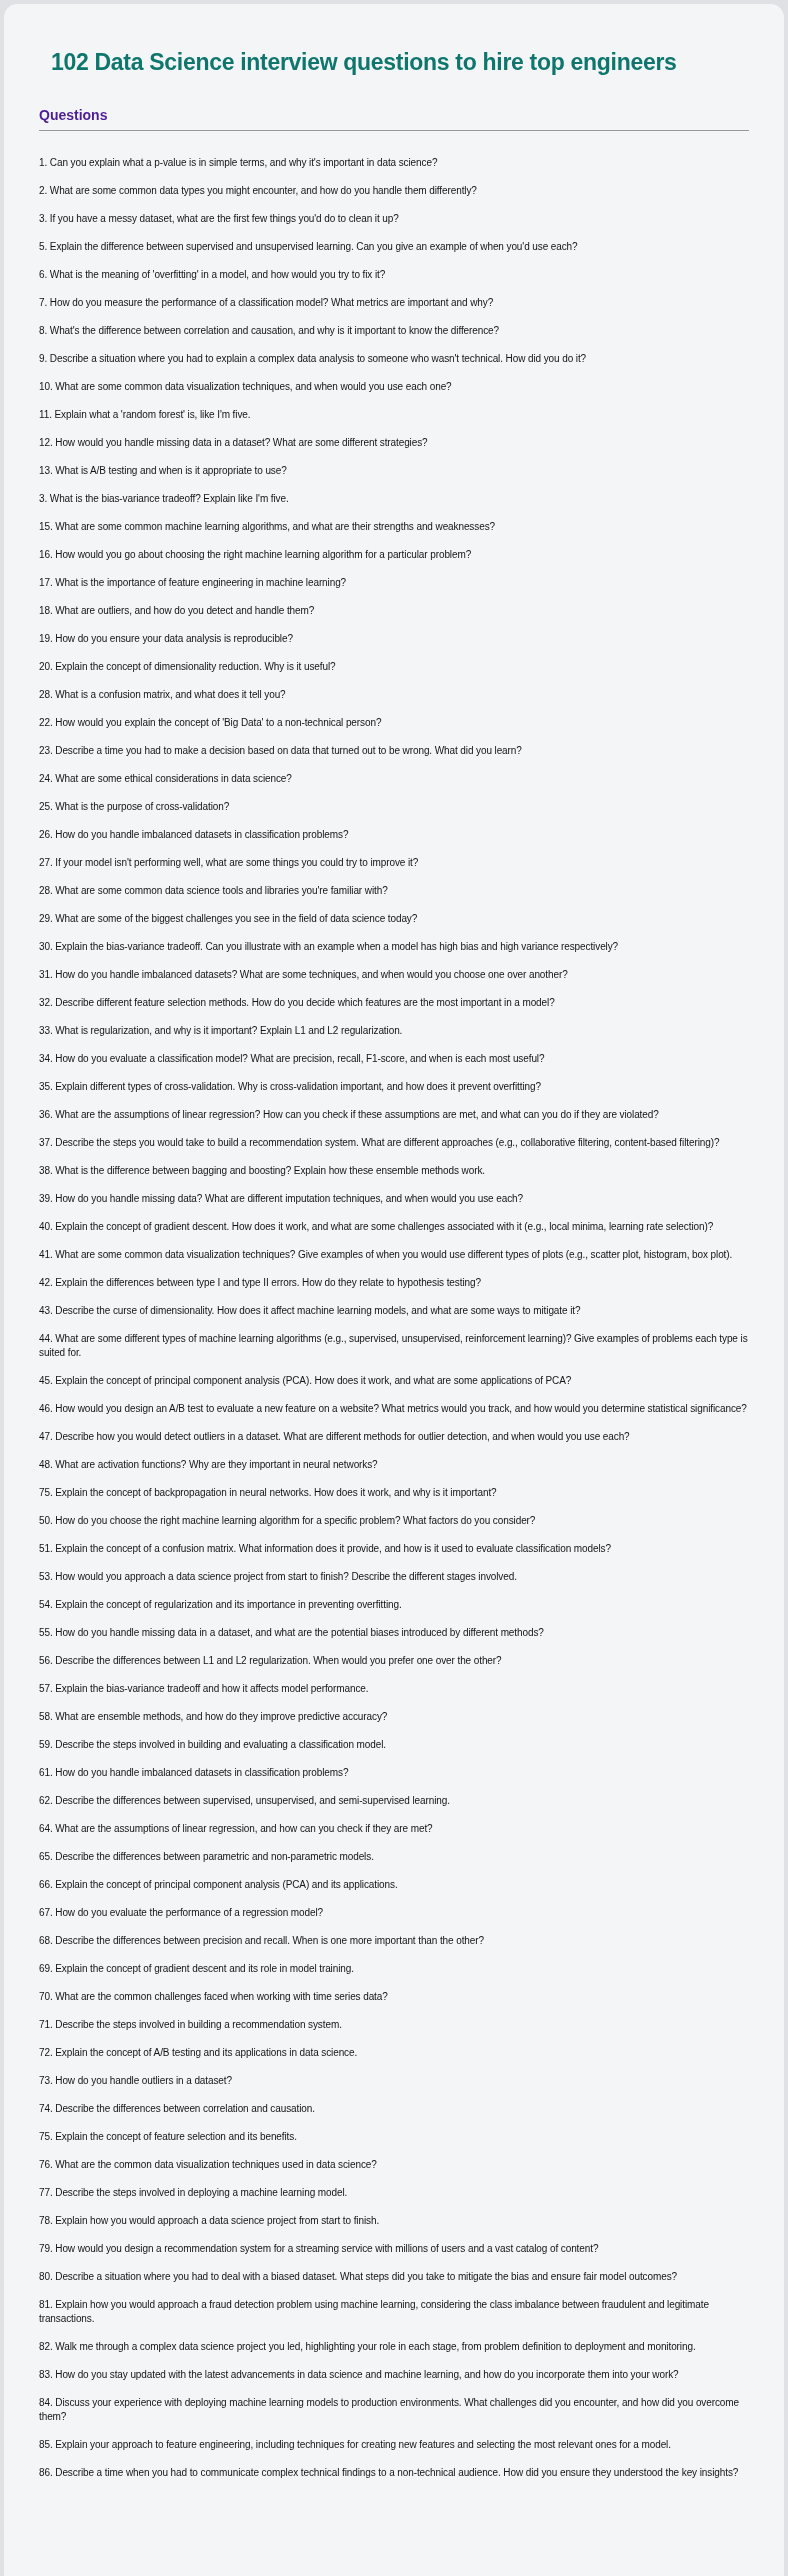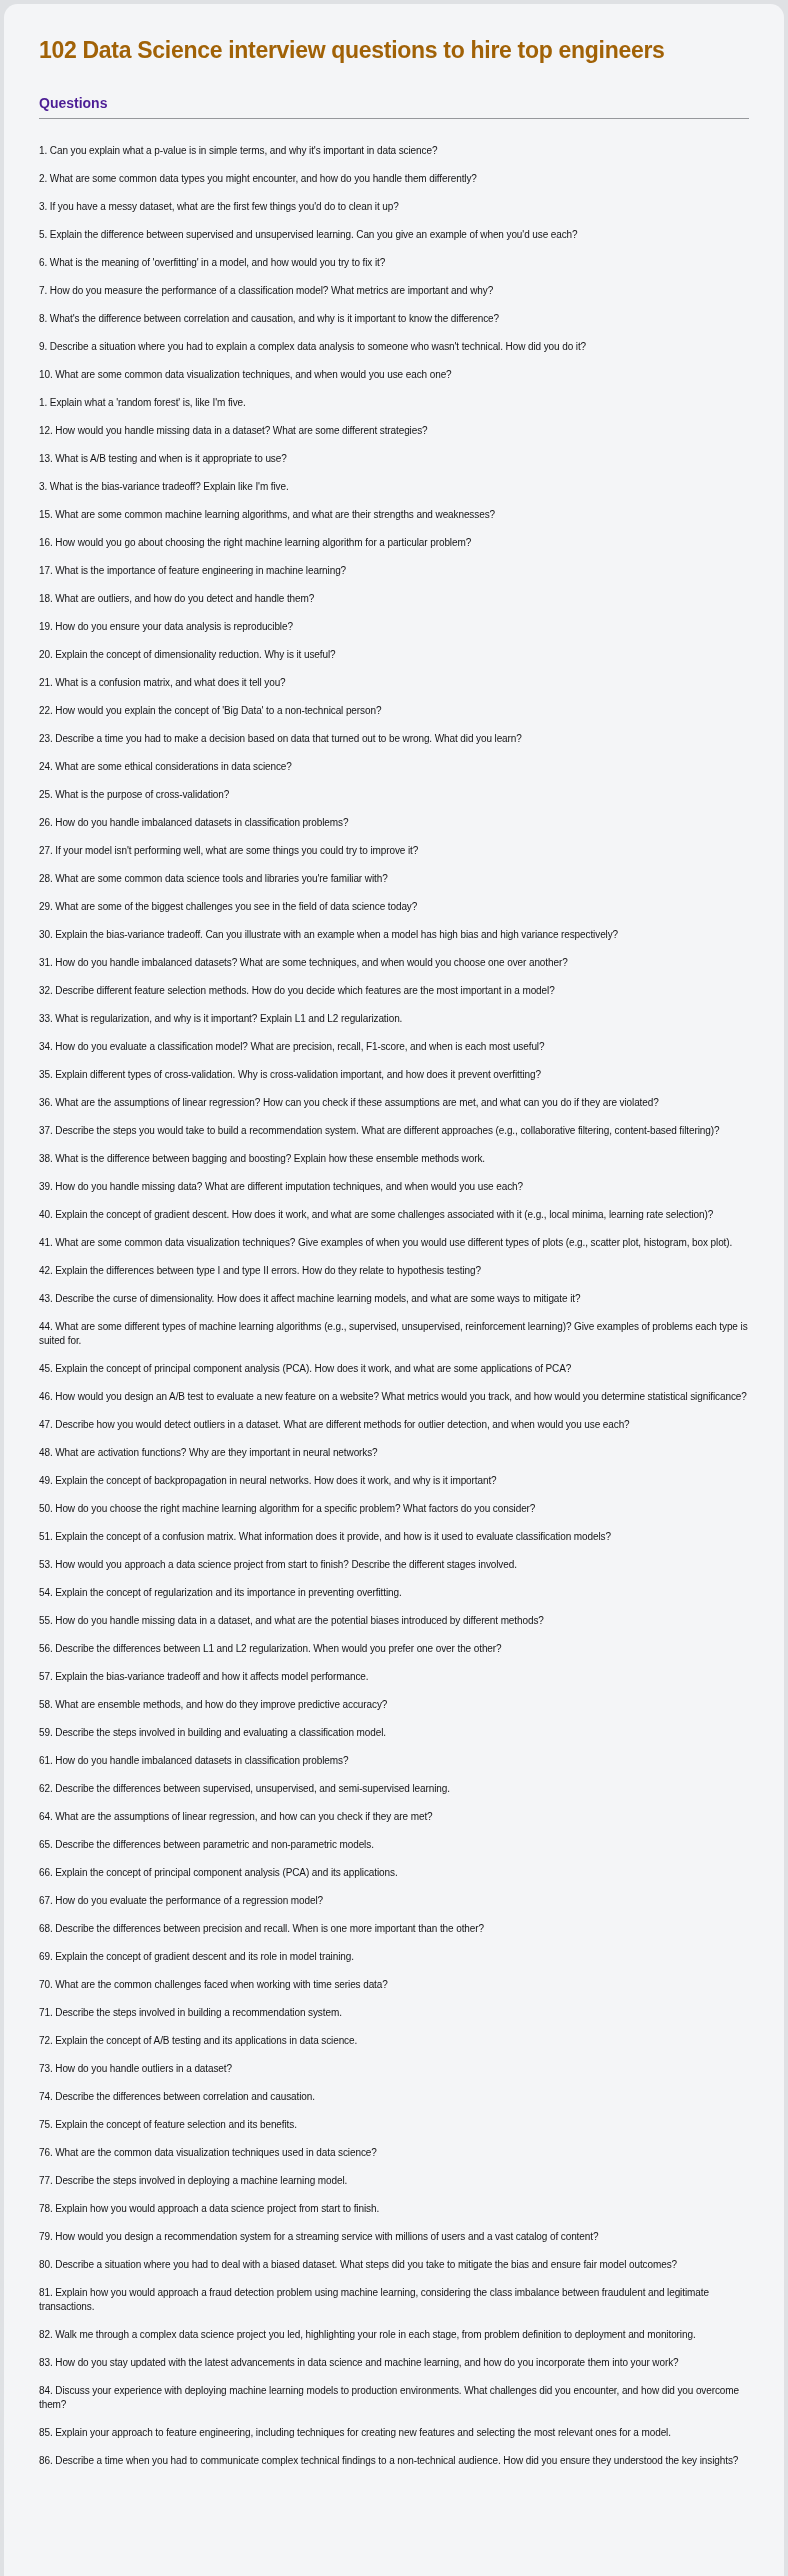--- a/index.html
+++ b/index.html
@@ -18,26 +18,26 @@
     box-sizing: border-box;
     width: 780px;
     height: 3683px;
     margin: 4.1px auto;
     background: #f4f5f7;
     border-radius: 13.4px;
     padding: 33px 35px 0 35px;
     overflow: hidden;
   }
   h1.page-title {
-    margin: 0;
+    margin: 12px;
     font-size: 23px;
     line-height: 27px;
     font-weight: bold;
     letter-spacing: -0.3px;
-    color: #a16207;
+    color: #0f766e;
   }
   h2.section-heading {
     margin: 32px 0 6.2px 0;
     font-size: 14px;
     line-height: 15.5px;
     font-weight: bold;
     color: #4c1d95;
   }
   .divider {
     border: none;
@@ -66,31 +66,31 @@
   <div class="question-list">
       <p class="question">1. Can you explain what a p-value is in simple terms, and why it's important in data science?</p>
       <p class="question">2. What are some common data types you might encounter, and how do you handle them differently?</p>
       <p class="question">3. If you have a messy dataset, what are the first few things you'd do to clean it up?</p>
       <p class="question">5. Explain the difference between supervised and unsupervised learning. Can you give an example of when you'd use each?</p>
       <p class="question">6. What is the meaning of 'overfitting' in a model, and how would you try to fix it?</p>
       <p class="question">7. How do you measure the performance of a classification model? What metrics are important and why?</p>
       <p class="question">8. What's the difference between correlation and causation, and why is it important to know the difference?</p>
       <p class="question">9. Describe a situation where you had to explain a complex data analysis to someone who wasn't technical. How did you do it?</p>
       <p class="question">10. What are some common data visualization techniques, and when would you use each one?</p>
-      <p class="question">1. Explain what a 'random forest' is, like I'm five.</p>
+      <p class="question">11. Explain what a 'random forest' is, like I'm five.</p>
       <p class="question">12. How would you handle missing data in a dataset? What are some different strategies?</p>
       <p class="question">13. What is A/B testing and when is it appropriate to use?</p>
       <p class="question">3. What is the bias-variance tradeoff? Explain like I'm five.</p>
       <p class="question">15. What are some common machine learning algorithms, and what are their strengths and weaknesses?</p>
       <p class="question">16. How would you go about choosing the right machine learning algorithm for a particular problem?</p>
       <p class="question">17. What is the importance of feature engineering in machine learning?</p>
       <p class="question">18. What are outliers, and how do you detect and handle them?</p>
       <p class="question">19. How do you ensure your data analysis is reproducible?</p>
       <p class="question">20. Explain the concept of dimensionality reduction. Why is it useful?</p>
-      <p class="question">21. What is a confusion matrix, and what does it tell you?</p>
+      <p class="question">28. What is a confusion matrix, and what does it tell you?</p>
       <p class="question">22. How would you explain the concept of 'Big Data' to a non-technical person?</p>
       <p class="question">23. Describe a time you had to make a decision based on data that turned out to be wrong. What did you learn?</p>
       <p class="question">24. What are some ethical considerations in data science?</p>
       <p class="question">25. What is the purpose of cross-validation?</p>
       <p class="question">26. How do you handle imbalanced datasets in classification problems?</p>
       <p class="question">27. If your model isn't performing well, what are some things you could try to improve it?</p>
       <p class="question">28. What are some common data science tools and libraries you're familiar with?</p>
       <p class="question">29. What are some of the biggest challenges you see in the field of data science today?</p>
       <p class="question">30. Explain the bias-variance tradeoff. Can you illustrate with an example when a model has high bias and high variance respectively?</p>
       <p class="question">31. How do you handle imbalanced datasets? What are some techniques, and when would you choose one over another?</p>
@@ -104,21 +104,21 @@
       <p class="question">39. How do you handle missing data? What are different imputation techniques, and when would you use each?</p>
       <p class="question">40. Explain the concept of gradient descent. How does it work, and what are some challenges associated with it (e.g., local minima, learning rate selection)?</p>
       <p class="question">41. What are some common data visualization techniques? Give examples of when you would use different types of plots (e.g., scatter plot, histogram, box plot).</p>
       <p class="question">42. Explain the differences between type I and type II errors. How do they relate to hypothesis testing?</p>
       <p class="question">43. Describe the curse of dimensionality. How does it affect machine learning models, and what are some ways to mitigate it?</p>
       <p class="question">44. What are some different types of machine learning algorithms (e.g., supervised, unsupervised, reinforcement learning)? Give examples of problems each type is suited for.</p>
       <p class="question">45. Explain the concept of principal component analysis (PCA). How does it work, and what are some applications of PCA?</p>
       <p class="question">46. How would you design an A/B test to evaluate a new feature on a website? What metrics would you track, and how would you determine statistical significance?</p>
       <p class="question">47. Describe how you would detect outliers in a dataset. What are different methods for outlier detection, and when would you use each?</p>
       <p class="question">48. What are activation functions? Why are they important in neural networks?</p>
-      <p class="question">49. Explain the concept of backpropagation in neural networks. How does it work, and why is it important?</p>
+      <p class="question">75. Explain the concept of backpropagation in neural networks. How does it work, and why is it important?</p>
       <p class="question">50. How do you choose the right machine learning algorithm for a specific problem? What factors do you consider?</p>
       <p class="question">51. Explain the concept of a confusion matrix. What information does it provide, and how is it used to evaluate classification models?</p>
       <p class="question">53. How would you approach a data science project from start to finish? Describe the different stages involved.</p>
       <p class="question">54. Explain the concept of regularization and its importance in preventing overfitting.</p>
       <p class="question">55. How do you handle missing data in a dataset, and what are the potential biases introduced by different methods?</p>
       <p class="question">56. Describe the differences between L1 and L2 regularization. When would you prefer one over the other?</p>
       <p class="question">57. Explain the bias-variance tradeoff and how it affects model performance.</p>
       <p class="question">58. What are ensemble methods, and how do they improve predictive accuracy?</p>
       <p class="question">59. Describe the steps involved in building and evaluating a classification model.</p>
       <p class="question">61. How do you handle imbalanced datasets in classification problems?</p>

